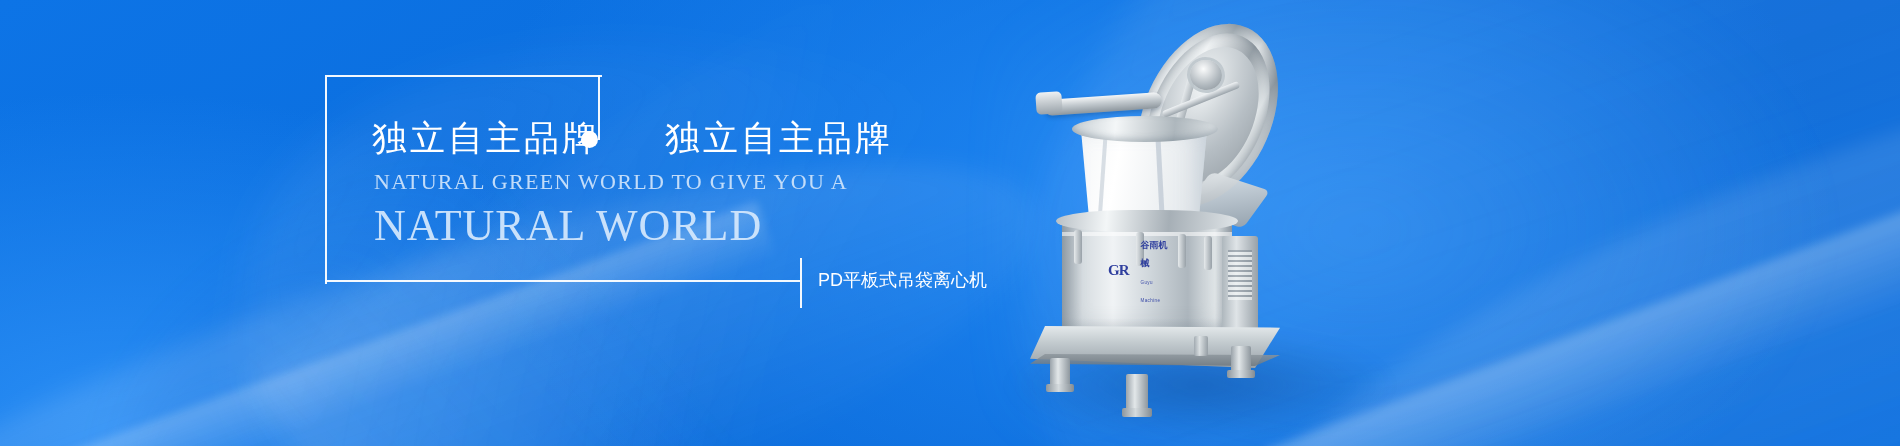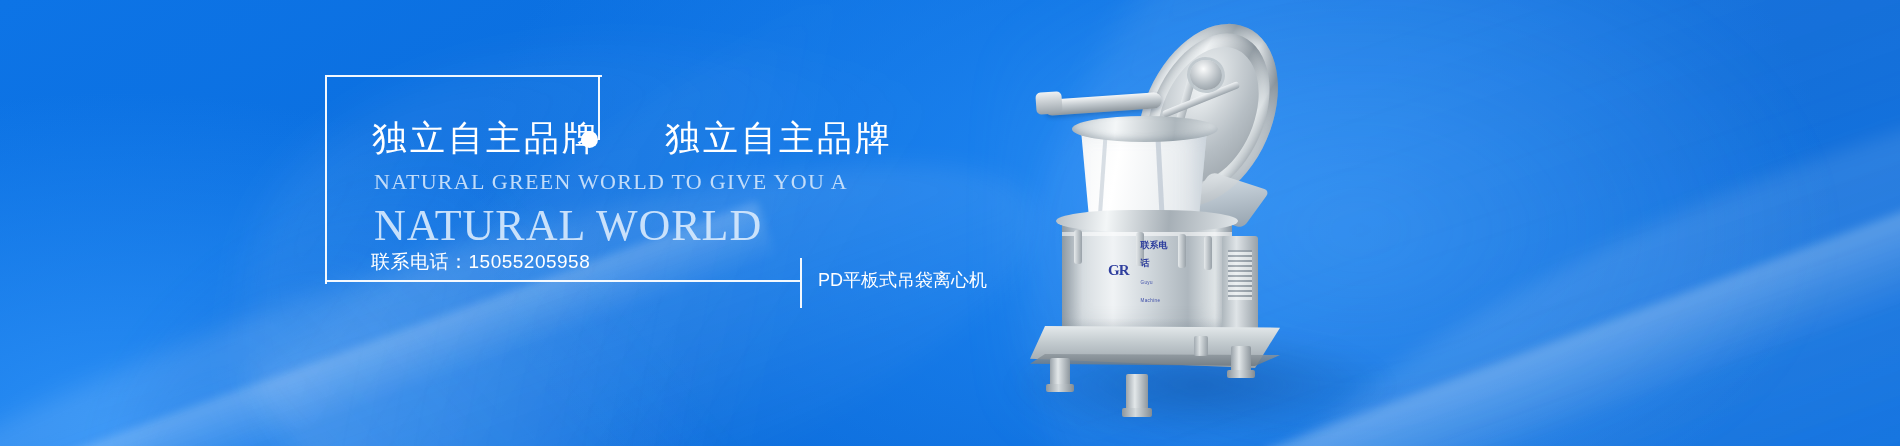--- a/index.html
+++ b/index.html
@@ -204,21 +204,20 @@
   <div class="frame-right-stub"></div>
   <div class="frame-bottom"></div>
   <div class="dot"></div>
 
   <div class="headline">
     <span class="seg1">独立自主品牌</span><span class="seg2">独立自主品牌</span>
   </div>
 
   <div class="sub-en">NATURAL GREEN WORLD TO GIVE YOU A</div>
   <div class="big-en">NATURAL WORLD</div>
-  <div class="phone">联系电话：15055205958</div>
 
   <div class="cap-bar"></div>
   <div class="cap-text">PD平板式吊袋离心机</div>
 
   <div class="m-shadow"></div>
   <div class="machine">
 
     <div class="mpart lid-outer"></div>
     <div class="mpart lid-rim"></div>
     <div class="mpart lid-inner"></div>
@@ -244,21 +243,21 @@
     <div class="mpart ctrlbox-grill"></div>
 
     <div class="mpart clamp c1"></div>
     <div class="mpart clamp c2"></div>
     <div class="mpart clamp c3"></div>
     <div class="mpart clamp c4"></div>
 
     <div class="badge">
       <span class="badge-gr">GR</span>
       <span>
-        <span class="badge-cn">联系电话</span><br>
+        <span class="badge-cn">谷雨机械</span><br>
         <span class="badge-en">Guyu Machine</span>
       </span>
     </div>
 
     <div class="mpart plate"></div>
     <div class="mpart plate-edge"></div>
 
     <div class="mpart leg l4"></div>
     <div class="mpart leg l3"></div>
     <div class="mpart legfoot l3f"></div>

